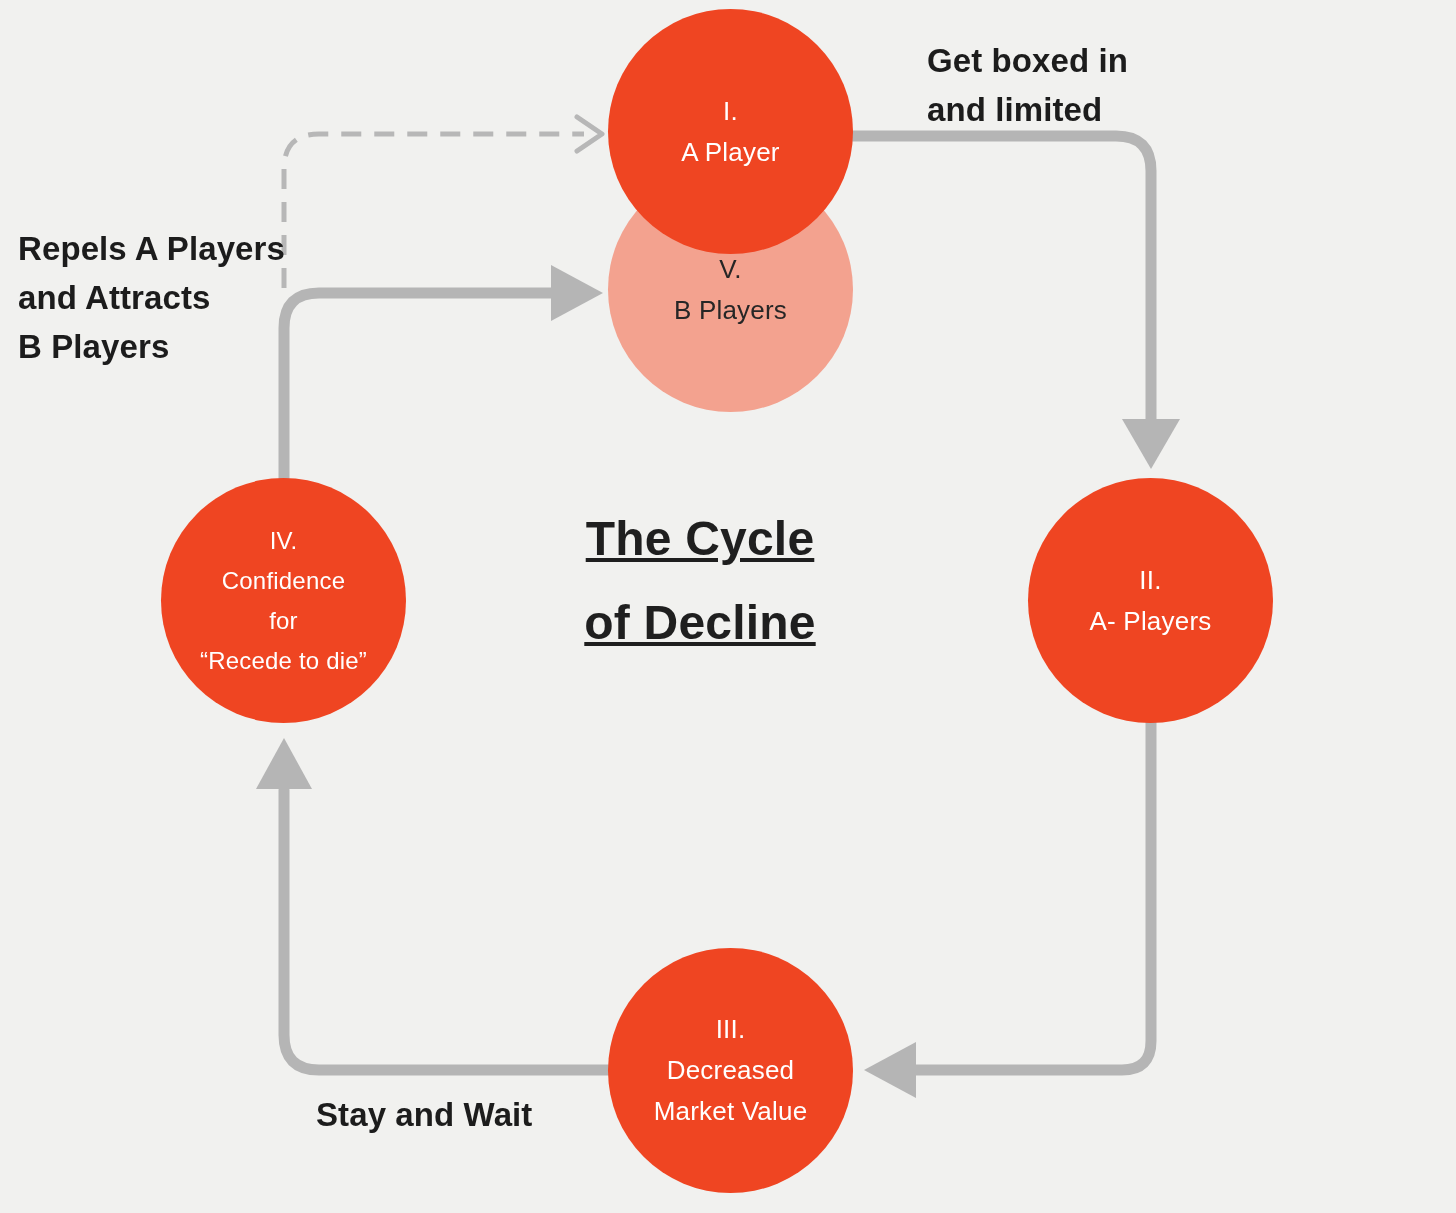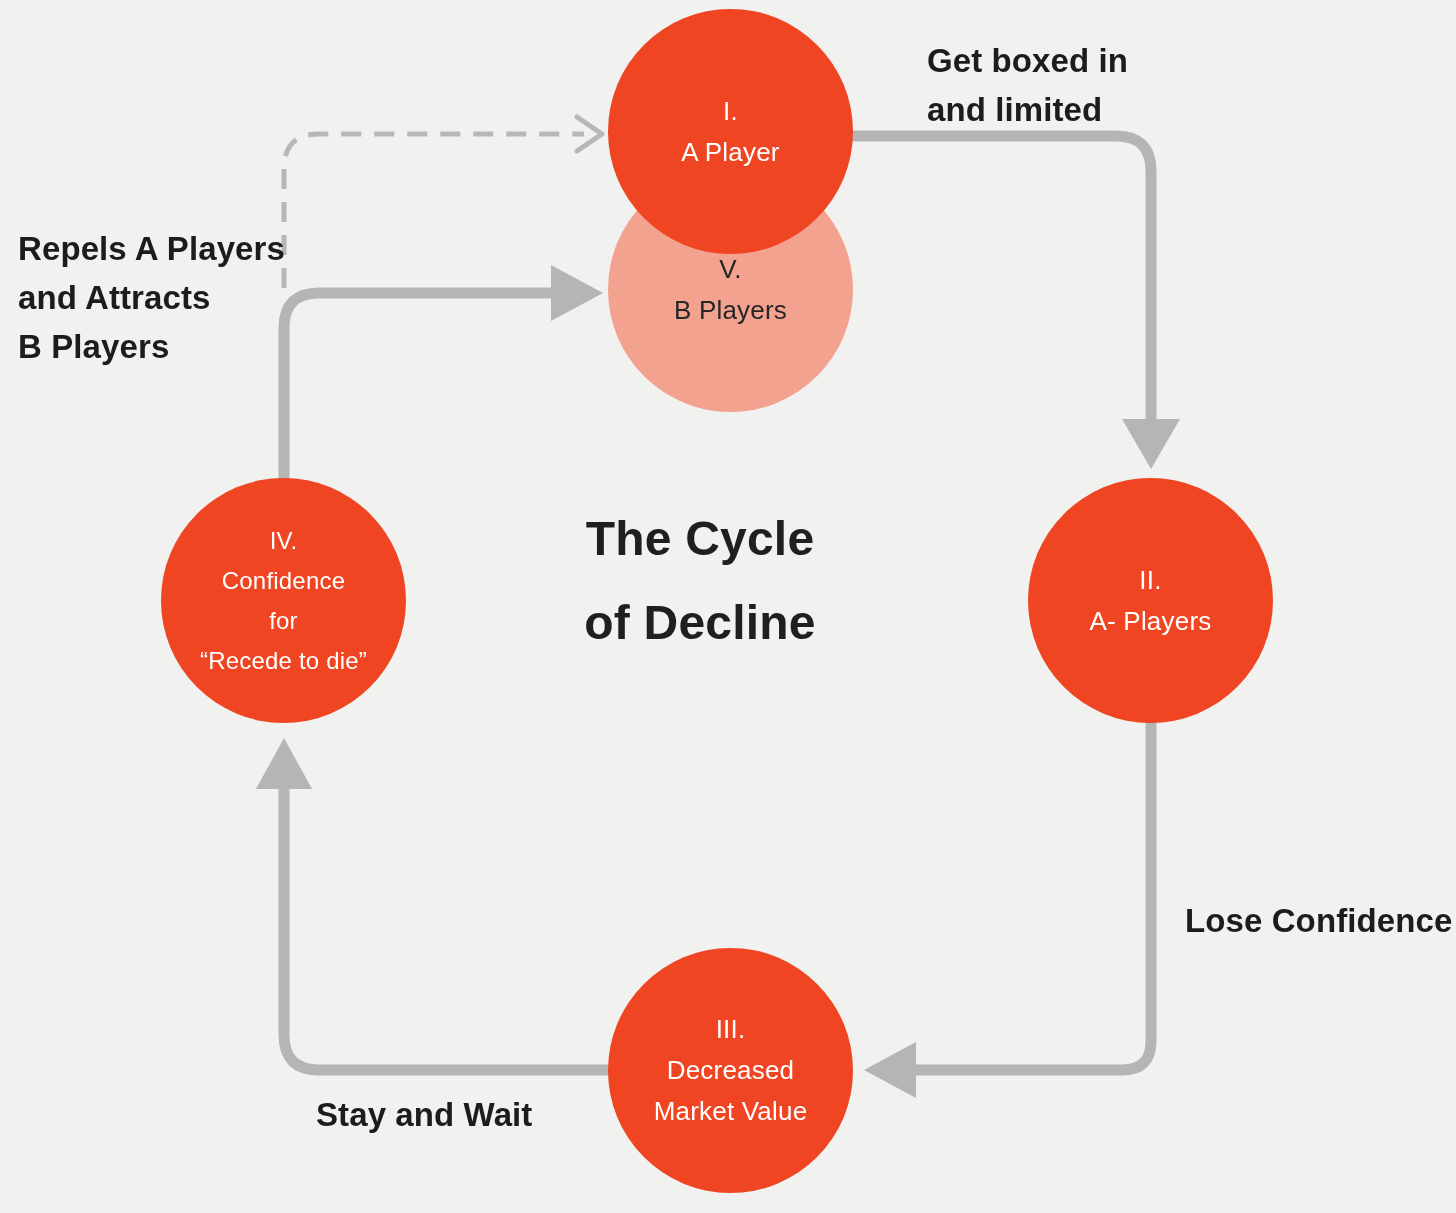--- a/index.html
+++ b/index.html
@@ -59,20 +59,21 @@
     text-align: center;
     color: #1F1F1F;
     font-size: 48px;
     font-weight: 700;
     letter-spacing: 0.2px;
   }
   .diagram-title span {
     display: block;
     line-height: 84px;
     white-space: nowrap;
+    text-decoration: underline;
   }
   .edge-label {
     position: absolute;
     color: #1C1C1C;
     font-size: 33px;
     font-weight: 700;
     letter-spacing: 0.1px;
   }
   .edge-label span {
     display: block;
@@ -149,21 +150,20 @@
     <span>The Cycle</span>
     <span>of Decline</span>
   </div>
 
   <div class="edge-label get-boxed">
     <span>Get boxed in</span>
     <span>and limited</span>
   </div>
 
   <div class="edge-label lose-confidence">
-    <span>Lose Confidence</span>
   </div>
 
   <div class="edge-label stay-and-wait">
     <span>Stay and Wait</span>
   </div>
 
   <div class="edge-label repels">
     <span>Repels A Players</span>
     <span>and Attracts</span>
     <span>B Players</span>

